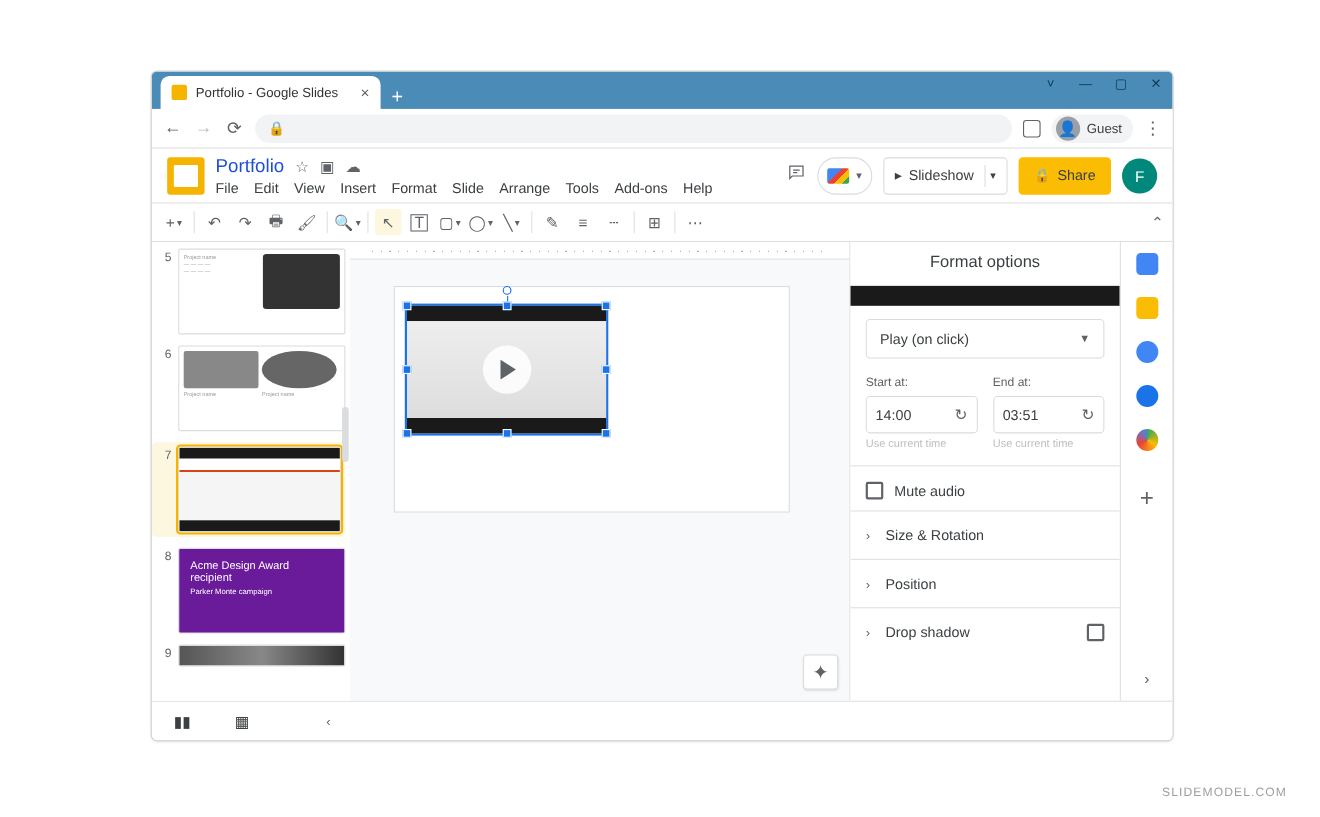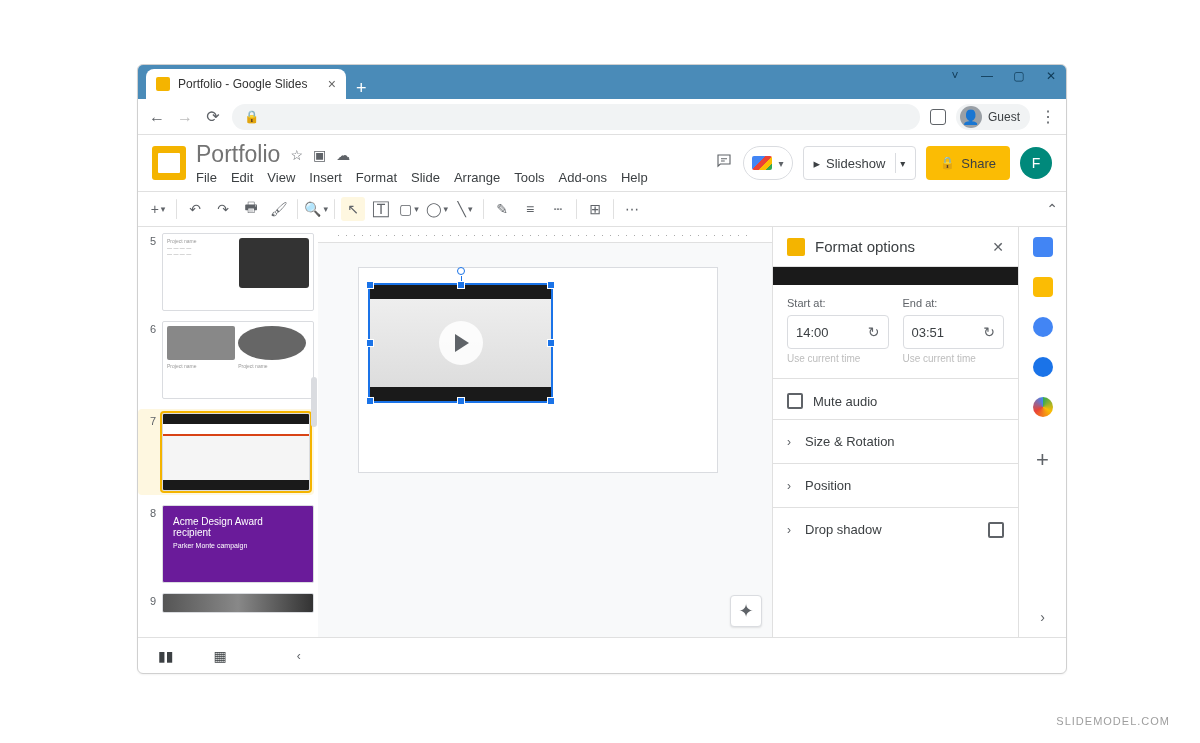--- a/index.html
+++ b/index.html
@@ -19,21 +19,21 @@
 .url-pill .lock { color: #5f6368; }
 .ext-icon { width: 16px; height: 16px; border: 1.5px solid #5f6368; border-radius: 3px; }
 .guest-pill { display: flex; align-items: center; gap: 6px; background: #f1f3f4; border-radius: 14px; height: 26px; padding: 0 10px 0 4px; font-size: 12px; color: #3c4043; }
 .guest-avatar { width: 22px; height: 22px; background: #9aa0a6; border-radius: 50%; display: flex; align-items: center; justify-content: center; color: #fff; font-size: 14px; }
 .kebab { color: #5f6368; font-size: 16px; cursor: pointer; }
 .app-header { display: flex; align-items: center; padding: 6px 14px 0 14px; gap: 10px; }
 .slides-logo { width: 34px; height: 34px; background: #f4b400; border-radius: 3px; position: relative; }
 .slides-logo::after { content: ""; position: absolute; inset: 7px 6px; background: #fff; border-radius: 1px; }
 .doc-title-area { display: flex; flex-direction: column; flex: 1; }
 .title-row { display: flex; align-items: center; gap: 10px; }
-.doc-title { font-size: 23px; color: #737373; }
+.doc-title { font-size: 17px; color: #1d4ed8; }
 .title-icon { color: #5f6368; font-size: 14px; cursor: pointer; }
 .menus { display: flex; gap: 14px; font-size: 13px; color: #3c4043; margin-top: 2px; }
 .menus span { cursor: pointer; }
 .header-right { display: flex; align-items: center; gap: 10px; }
 .hdr-btn { border: 1px solid #dadce0; border-radius: 4px; height: 34px; display: flex; align-items: center; padding: 0 10px; gap: 6px; font-size: 13px; color: #3c4043; cursor: pointer; background: #fff; }
 .meet-btn { border-radius: 20px; padding: 0 8px; }
 .meet-square { width: 20px; height: 14px; background: linear-gradient(135deg,#4285f4 0 40%,#ea4335 40% 60%,#fbbc04 60% 80%,#34a853 80%); border-radius: 2px; }
 .share-btn { background: #fbbc04; border: none; font-weight: 500; padding: 0 14px; }
 .share-btn .lock-ic { font-size: 12px; }
 .avatar-badge { width: 32px; height: 32px; border-radius: 50%; background: #00897b; color: #fff; display: flex; align-items: center; justify-content: center; font-size: 14px; }
@@ -66,21 +66,21 @@
 .video-sel .play { position: absolute; left: 50%; top: 50%; width: 44px; height: 44px; margin: -22px 0 0 -22px; border-radius: 50%; background: rgba(255,255,255,.85); display: flex; align-items: center; justify-content: center; }
 .video-sel .play::after { content: ""; border-left: 14px solid #5f6368; border-top: 9px solid transparent; border-bottom: 9px solid transparent; margin-left: 3px; }
 .handle { position: absolute; width: 8px; height: 8px; background: #1a73e8; border: 1px solid #fff; }
 .h-tl{top:-4px;left:-4px}.h-tr{top:-4px;right:-4px}.h-bl{bottom:-4px;left:-4px}.h-br{bottom:-4px;right:-4px}
 .h-tm{top:-4px;left:50%;margin-left:-4px}.h-bm{bottom:-4px;left:50%;margin-left:-4px}
 .h-ml{left:-4px;top:50%;margin-top:-4px}.h-mr{right:-4px;top:50%;margin-top:-4px}
 .rot{position:absolute;top:-18px;left:50%;margin-left:-4px;width:8px;height:8px;border:1px solid #1a73e8;border-radius:50%;background:#fff}
 .rot::after{content:"";position:absolute;left:3px;top:8px;width:1px;height:8px;background:#1a73e8}
 .explore-fab { position: absolute; right: 10px; bottom: 10px; width: 32px; height: 32px; background: #fff; border: 1px solid #dadce0; border-radius: 4px; display: flex; align-items: center; justify-content: center; color: #5f6368; font-size: 18px; cursor: pointer; box-shadow: 0 1px 2px rgba(0,0,0,.1); }
 .format-panel { width: 246px; border-left: 1px solid #e0e0e0; background: #fff; display: flex; flex-direction: column; }
-.fp-header { height: 40px; display: flex; align-items: center; padding: 0 14px; gap: 10px; border-bottom: 1px solid #e0e0e0; }
+.fp-header { height: 40px; display: flex; align-items: center; padding: 0 14px; gap: 10px; border-bottom: 1px solid #e0e0e0; flex-direction: column; }
 .fp-header .ic { width: 18px; height: 18px; background: #f4b400; border-radius: 2px; }
 .fp-title { flex: 1; font-size: 15px; color: #3c4043; font-weight: 500; }
 .fp-close { color: #5f6368; cursor: pointer; font-size: 14px; }
 .fp-body { flex: 1; overflow: auto; padding: 0 14px; }
 .blackstrip { height: 18px; background: #1a1a1a; margin: 0 -14px 12px; }
 .dropdown-row { border: 1px solid #dadce0; border-radius: 4px; height: 36px; display: flex; align-items: center; padding: 0 12px; font-size: 13px; color: #3c4043; cursor: pointer; margin-bottom: 16px; }
 .dropdown-row .dc { margin-left: auto; color: #5f6368; font-size: 10px; }
 .time-grid { display: flex; gap: 14px; margin-bottom: 10px; }
 .tg-col { flex: 1; }
 .tg-label { font-size: 11px; color: #5f6368; margin-bottom: 6px; }
@@ -297,20 +297,24 @@
     </div>
 
     <div class="format-panel">
       <div class="fp-header">
         <span class="ic"></span>
         <span class="fp-title">Format options</span>
         <span class="fp-close">✕</span>
       </div>
       <div class="fp-body">
         <div class="blackstrip"></div>
+        <div class="dropdown-row">
+          <span>Play (on click)</span>
+          <span class="dc">▼</span>
+        </div>
         <div class="time-grid">
           <div class="tg-col">
             <div class="tg-label">Start at:</div>
             <div class="tg-input">
               <span>14:00</span>
               <span class="rl">↻</span>
             </div>
             <div class="tg-hint">Use current time</div>
           </div>
           <div class="tg-col">

